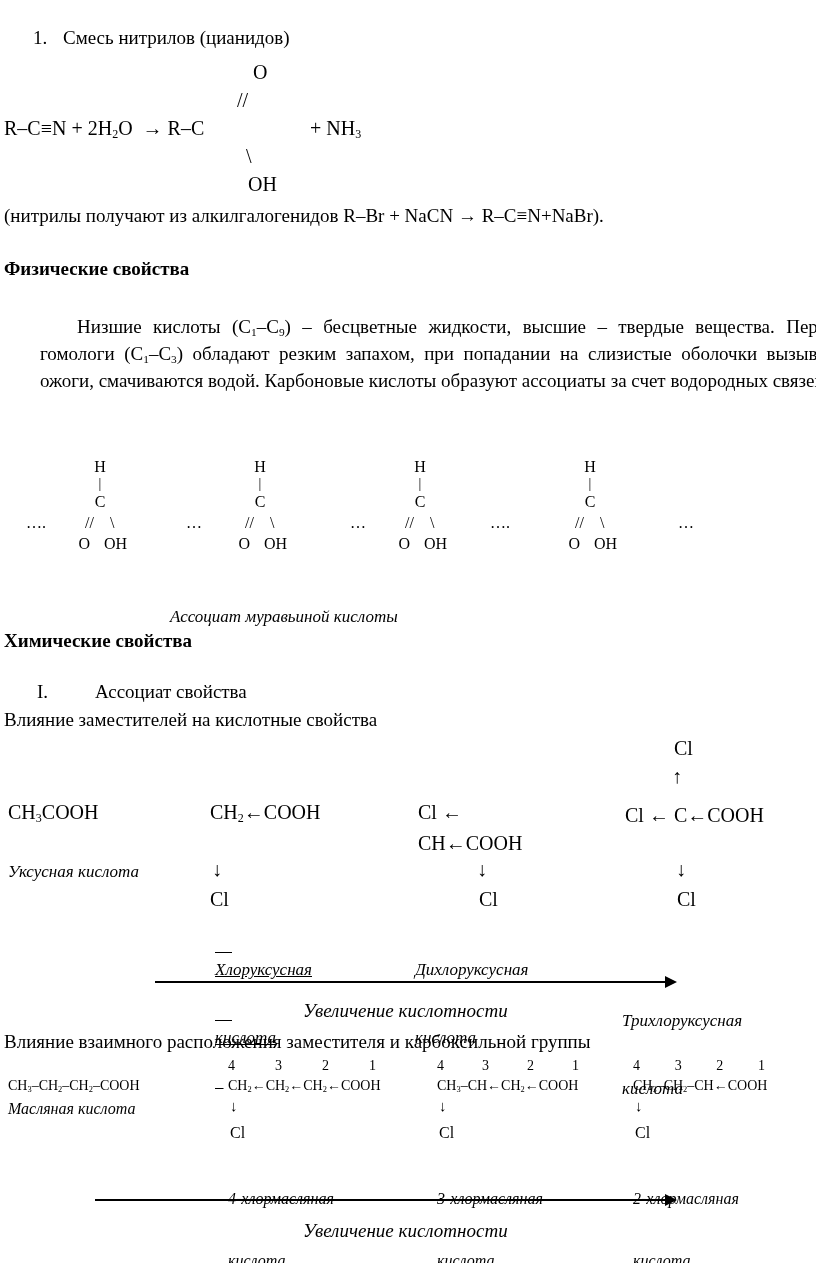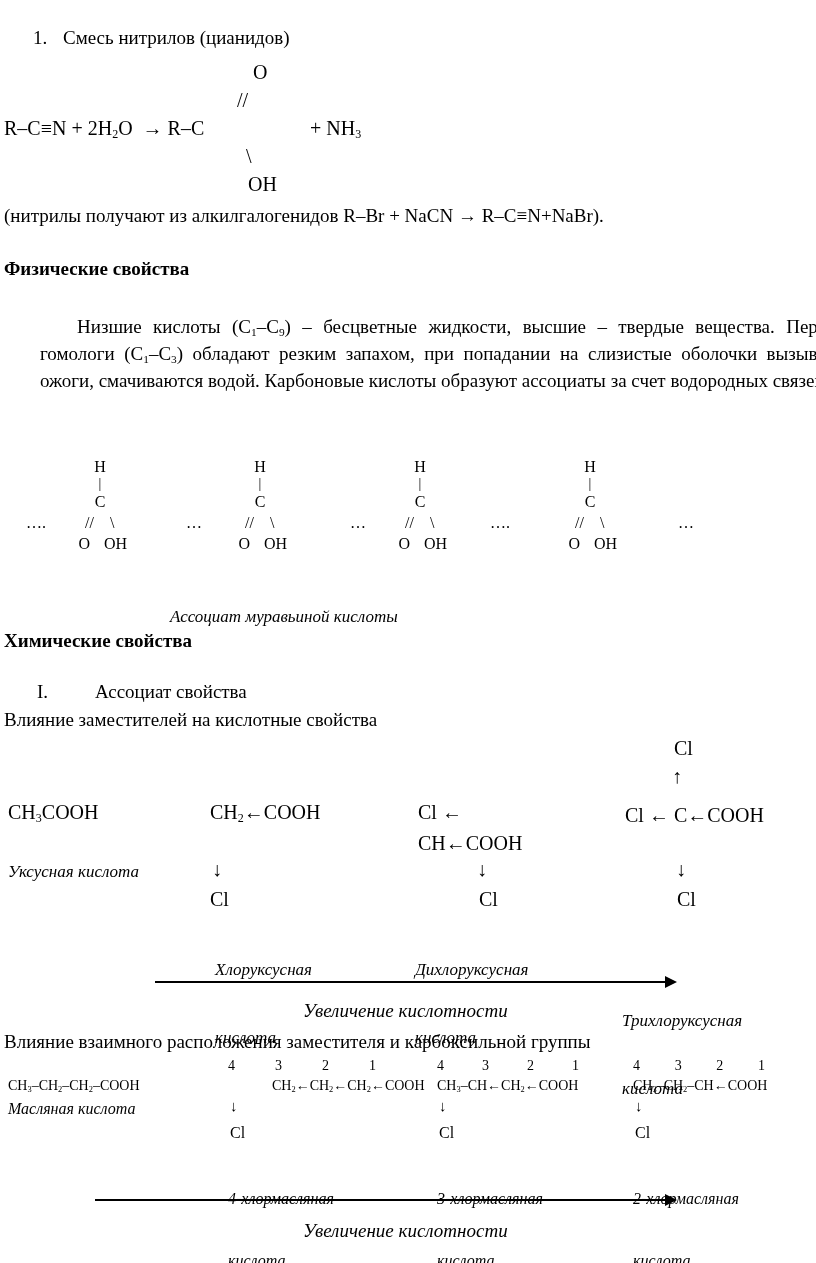--- a/index.html
+++ b/index.html
@@ -115,21 +115,21 @@
 
   <span class="abs i s17" style="left:8px; top:862px;">Уксусная кислота</span>
   <span class="abs s20" style="left:212px; top:858px;">↓</span>
   <span class="abs s20" style="left:477px; top:858px;">↓</span>
   <span class="abs s20" style="left:676px; top:858px;">↓</span>
 
   <span class="abs s20" style="left:210px; top:888px;">Cl</span>
   <span class="abs s20" style="left:479px; top:888px;">Cl</span>
   <span class="abs s20" style="left:677px; top:888px;">Cl</span>
 
-  <div class="abs i s17 cap2" style="left:215px; top:916px;">
+  <div class="abs i s17 cap2" style="left:215px; top:916px;text-decoration:underline;">
     <div>Хлоруксусная</div>
     <div>кислота</div>
   </div>
   <div class="abs i s17 cap2" style="left:415px; top:916px;">
     <div>Дихлоруксусная</div>
     <div>кислота</div>
   </div>
   <div class="abs i s17 cap2" style="left:622px; top:967px;">
     <div>Трихлоруксусная</div>
     <div>кислота</div>
@@ -153,21 +153,21 @@
     <span>1</span>
   </div>
   <div class="nums" style="left:633px; top:1058px; width:132px;">
     <span>4</span>
     <span>3</span>
     <span>2</span>
     <span>1</span>
   </div>
 
   <span class="abs s14" style="left:8px; top:1078px;">CH<sub>3</sub>–CH<sub>2</sub>–CH<sub>2</sub>–COOH</span>
-  <span class="abs s14" style="left:228px; top:1078px;margin-left:44px;">CH<sub>2</sub>←CH<sub>2</sub>←CH<sub>2</sub>←COOH</span>
+  <span class="abs s14" style="left:228px; top:1078px;">CH<sub>2</sub>←CH<sub>2</sub>←CH<sub>2</sub>←COOH</span>
   <span class="abs s14" style="left:437px; top:1078px;">CH<sub>3</sub>–CH←CH<sub>2</sub>←COOH</span>
   <span class="abs s14" style="left:633px; top:1078px;">CH<sub>3</sub>–CH<sub>2</sub>–CH←COOH</span>
 
   <span class="abs i s16" style="left:8px; top:1100px;">Масляная кислота</span>
   <span class="abs s15" style="left:230px; top:1098px;">↓</span>
   <span class="abs s15" style="left:439px; top:1098px;">↓</span>
   <span class="abs s15" style="left:635px; top:1098px;">↓</span>
 
   <span class="abs s16" style="left:230px; top:1124px;">Cl</span>
   <span class="abs s16" style="left:439px; top:1124px;">Cl</span>

